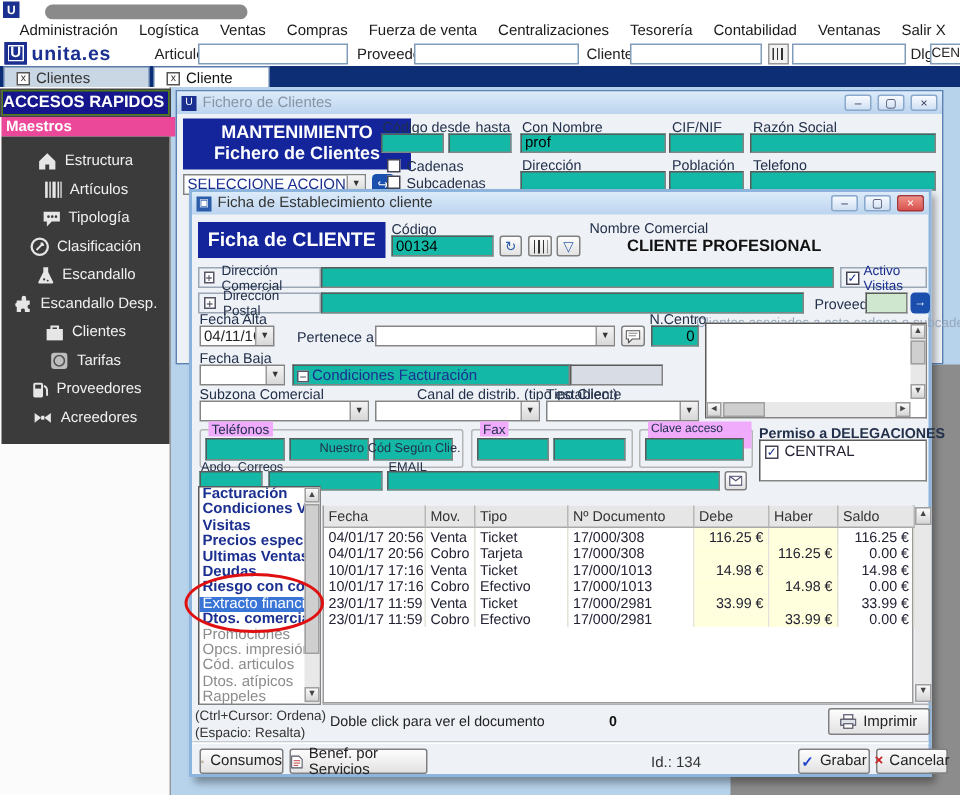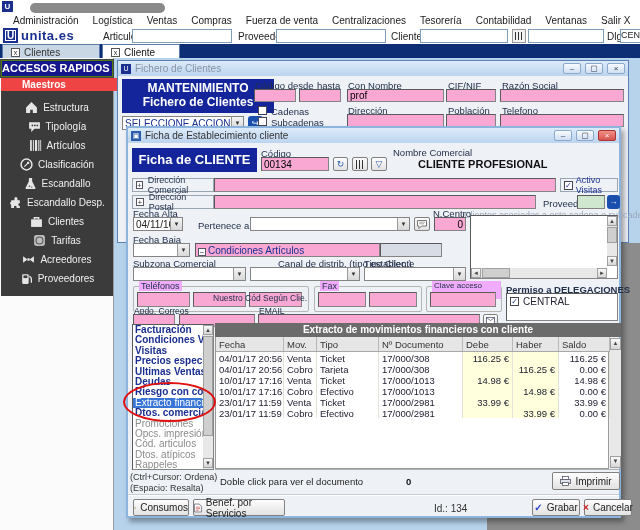--- a/index.html
+++ b/index.html
@@ -21,39 +21,39 @@
   .barcode-btn { left:512px; top:29px; width:14px; height:14px; border:1px solid #999; background:#f2f2f2 repeating-linear-gradient(90deg,#333 0 1px,transparent 1px 3px) center/8px 8px no-repeat; }
   .tabbar { left:0; top:44px; width:640px; height:15px; background:#0d2d74; }
   .tab { position:absolute; top:44px; height:15px; display:flex; align-items:center; gap:4px; padding:0 8px; font-size:10px; border:1px solid #5a7aa8; border-bottom:none; }
   .tab-close { width:9px; height:9px; border:1px solid #555; background:#fff; color:#333; font-size:7px; line-height:8px; text-align:center; }
   .tab.inactive { background:#c9d6e4; color:#333; }
   .tab.active { background:#fff; color:#111; }
 
   
   .sidebar-white { left:0; top:58px; width:114px; height:472px; background:#fbfbfb; border-right:1px solid #9a9a9a; }
   .sb-header { left:1px; top:60px; width:112px; height:17px; background:#16168c; border:1px solid #4d7c0f; outline:1px solid #444; color:#fff; font-weight:bold; font-size:11px; text-align:left; line-height:15px; }
-  .sb-group { left:1px; top:78px; width:128px; height:13px; background:#ef4444; color:#fff; font-weight:bold; font-size:10px; padding-left:21px; line-height:13px; }
+  .sb-group { left:1px; top:78px; width:128px; height:13px; background:#ec4899; color:#fff; font-weight:bold; font-size:10px; padding-left:3px; line-height:13px; }
   .sb-panel { left:1px; top:91px; width:112px; height:205px; background:#3b3b3b; }
   .sb-item { height:19px; display:flex; align-items:center; justify-content:center; gap:5px; color:#f0f0f0; font-size:10px; cursor:pointer; }
   .sb-item svg { flex:0 0 auto; }
 
   
   .mdi { left:114px; top:58px; width:526px; height:472px; background:#b7d3ec; }
   .gray-a { left:621px; top:243px; width:19px; height:287px; background:#8c8c8c; }
   .gray-b { left:487px; top:506px; width:153px; height:24px; background:#8c8c8c; }
 
   
   .win { position:absolute; border:1px solid #5a82b4; background:#eef1f6; }
   .titlebar { position:absolute; left:0; top:0; right:0; height:15px; background:linear-gradient(#dcebfa,#bcd4ee); display:flex; align-items:center; padding:0 3px; gap:4px; font-size:10px; }
   .titlebar .t { color:#333; }
   .titlebar.inactive .t { color:#8795a5; }
   .winbtn { width:18px; height:11px; border:1px solid #8aa8cc; background:linear-gradient(#f8fbff,#cfdff2); font-size:8px; line-height:9px; text-align:center; color:#335; border-radius:2px; }
   .winbtn.close-red { background:linear-gradient(#f09086,#d9534f); color:#fff; border-color:#a33; }
   .navy-banner { background:#14259b; color:#fff; font-weight:bold; text-align:center; }
-  .input { position:absolute; background:#f9a8d4; border:1px solid #848484; border-top-color:#5a5a5a; border-left-color:#5a5a5a; font-size:10px; padding:1px 2px; font-family:"Liberation Sans",sans-serif; }
+  .input { position:absolute; background:#14b8a6; border:1px solid #848484; border-top-color:#5a5a5a; border-left-color:#5a5a5a; font-size:10px; padding:1px 2px; font-family:"Liberation Sans",sans-serif; }
   .combo { position:absolute; background:#fff; border:1px solid #848484; font-size:10px; display:flex; align-items:center; }
   .combo .val { flex:1; padding:0 2px; overflow:hidden; white-space:nowrap; }
   .drop { width:12px; align-self:stretch; background:linear-gradient(#f4f4f4,#d8d8d8); border-left:1px solid #999; font-size:6px; text-align:center; line-height:12px; color:#333; }
   .lbl { position:absolute; font-size:9.5px; color:#22304a; white-space:nowrap; }
   .minibox { display:inline-block; width:8px; height:8px; border:1px solid #556; font-size:8px; line-height:7px; text-align:center; color:#334; background:#fff; margin-right:2px; vertical-align:-1px; }
   .flatbtn { position:absolute; border:1px solid #9aa6b4; background:#eef1f6; font-size:9.5px; color:#22304a; display:flex; align-items:center; padding:0 3px; gap:3px; }
   .cbox { display:inline-block; width:9px; height:9px; border:1px solid #445; background:#fff; font-size:8px; line-height:8px; text-align:center; color:#1a2f8f; }
   .fieldset { position:absolute; border:1px solid #b5b5b5; border-radius:2px; }
   .fieldset .legend { position:absolute; top:-6px; left:5px; background:#f0abfc; padding:0 2px; font-size:9px; color:#22304a; }
   .sunkenlist { position:absolute; background:#fff; border:1px solid #848484; border-top-color:#5a5a5a; border-left-color:#5a5a5a; }
@@ -143,41 +143,41 @@
   <div class="abs sb-group">Maestros</div>
   <div class="abs sb-panel">
     <div class="sb-item" style="margin-top:7px;">
       <svg width="13" height="13" viewBox="0 0 12 12">
           <path d="M1 6 L6 1 L11 6 V11 H7.2 V8 H4.8 V11 H1 Z" fill="#e6e6e6"></path>
         </svg>
       <span>Estructura</span>
     </div>
     <div class="sb-item">
       <svg width="13" height="13" viewBox="0 0 12 12">
-          <path d="M1 2 H11 V8 H6 L3 11 V8 H1 Z" fill="#e6e6e6"></path>
-          <circle cx="4" cy="5" r="0.8" fill="#3b3b3b"></circle>
-          <circle cx="6.3" cy="5" r="0.8" fill="#3b3b3b"></circle>
-          <circle cx="8.6" cy="5" r="0.8" fill="#3b3b3b"></circle>
-        </svg>
-      <span>Tipología</span>
-    </div>
-    <div class="sb-item">
-      <svg width="13" height="13" viewBox="0 0 12 12">
           <g fill="#e6e6e6">
             <rect x="1" y="1" width="1.6" height="10"></rect>
             <rect x="3.6" y="1" width="0.9" height="10"></rect>
             <rect x="5.5" y="1" width="2" height="10"></rect>
             <rect x="8.6" y="1" width="1" height="10"></rect>
             <rect x="10.4" y="1" width="0.8" height="10"></rect>
           </g>
         </svg>
       <span>Artículos</span>
     </div>
     <div class="sb-item">
       <svg width="13" height="13" viewBox="0 0 12 12">
+          <path d="M1 2 H11 V8 H6 L3 11 V8 H1 Z" fill="#e6e6e6"></path>
+          <circle cx="4" cy="5" r="0.8" fill="#3b3b3b"></circle>
+          <circle cx="6.3" cy="5" r="0.8" fill="#3b3b3b"></circle>
+          <circle cx="8.6" cy="5" r="0.8" fill="#3b3b3b"></circle>
+        </svg>
+      <span>Tipología</span>
+    </div>
+    <div class="sb-item">
+      <svg width="13" height="13" viewBox="0 0 12 12">
           <circle cx="6" cy="6" r="5" fill="none" stroke="#e6e6e6" stroke-width="1.4"></circle>
           <path d="M4 8 L8 4 M8 4 L6.5 4 M8 4 L8 5.5" stroke="#e6e6e6" stroke-width="1.1" fill="none"></path>
         </svg>
       <span>Clasificación</span>
     </div>
     <div class="sb-item">
       <svg width="13" height="13" viewBox="0 0 12 12">
           <path d="M4.5 1 H7.5 V4 L10.5 10 Q11 11 10 11 H2 Q1 11 1.5 10 L4.5 4 Z" fill="#e6e6e6"></path>
           <circle cx="5" cy="8.6" r="0.7" fill="#3b3b3b"></circle>
           <circle cx="7.2" cy="9.3" r="0.6" fill="#3b3b3b"></circle>
@@ -199,32 +199,32 @@
     </div>
     <div class="sb-item">
       <svg width="13" height="13" viewBox="0 0 12 12">
           <rect x="1" y="1" width="10" height="10" rx="2" fill="#bdbdbd"></rect>
           <circle cx="6" cy="6" r="3.2" fill="none" stroke="#555" stroke-width="1"></circle>
         </svg>
       <span>Tarifas</span>
     </div>
     <div class="sb-item">
       <svg width="13" height="13" viewBox="0 0 12 12">
-          <path d="M1 3 L5 6 L1 9 Z M11 3 L7 6 L11 9 Z" fill="#e6e6e6"></path>
-          <rect x="5" y="4.8" width="2" height="2.4" fill="#e6e6e6"></rect>
-        </svg>
-      <span>Acreedores</span>
-    </div>
-    <div class="sb-item">
-      <svg width="13" height="13" viewBox="0 0 12 12">
           <rect x="2" y="2" width="6" height="9" rx="1" fill="#e6e6e6"></rect>
           <rect x="3.2" y="3.2" width="3.6" height="2.4" fill="#3b3b3b"></rect>
           <path d="M8.5 4 Q10.5 4.5 10.5 7 V10" stroke="#e6e6e6" stroke-width="1.2" fill="none"></path>
         </svg>
       <span>Proveedores</span>
+    </div>
+    <div class="sb-item">
+      <svg width="13" height="13" viewBox="0 0 12 12">
+          <path d="M1 3 L5 6 L1 9 Z M11 3 L7 6 L11 9 Z" fill="#e6e6e6"></path>
+          <rect x="5" y="4.8" width="2" height="2.4" fill="#e6e6e6"></rect>
+        </svg>
+      <span>Acreedores</span>
     </div>
   </div>
 
   <div class="win" style="left:117px; top:60px; width:512px; height:183px;">
     <div class="titlebar inactive">
       <span style="width:10px;height:10px;background:#1a2f8f;display:inline-block;color:#fff;font-size:7px;line-height:10px;text-align:center;">U</span>
       <span class="t">Fichero de Clientes</span>
       <span style="flex:1"></span>
       <span class="winbtn">–</span>
       <span class="winbtn">▢</span>
@@ -332,21 +332,21 @@
       <div class="sarrow" style="left:0; top:0; width:10px; height:10px;">◄</div>
       <div class="sthumb" style="left:11px; top:0; width:28px; height:10px;"></div>
       <div class="sarrow" style="left:126px; top:0; width:10px; height:10px;">►</div>
     </div>
 
     <span class="lbl" style="left:5px; top:106px;">Fecha Baja</span>
     <div class="combo" style="left:5px; top:115px; width:57px; height:14px;">
         <span class="val"></span>
         <span class="drop">▼</span>
       </div>
-    <div class="input" style="left:67px; top:115px; width:185px; height:14px; color:#1a2f8f;"><span class="minibox">−</span><span>Condiciones Artículos</span></div>
+    <div class="input" style="left:67px; top:115px; width:185px; height:14px; color:#1a2f8f;"><span class="minibox">−</span><span>Condiciones Facturación</span></div>
     <div class="input" style="left:252px; top:115px; width:62px; height:14px; background:#d8dce4;"></div>
 
     <span class="lbl" style="left:5px; top:130px;">Subzona Comercial</span>
     <div class="combo" style="left:5px; top:139px; width:113px; height:14px;">
         <span class="val"></span>
         <span class="drop">▼</span>
       </div>
     <span class="lbl" style="left:122px; top:130px;margin-left:28px;">Canal de distrib. (tipo establec.)</span>
     <div class="combo" style="left:122px; top:139px; width:110px; height:14px;">
         <span class="val"></span>
@@ -412,21 +412,20 @@
       <div class="secitem dim">Rappeles</div>
     </div>
     <div class="sbar" style="left:75px; top:197px; width:10px; height:144px;">
       <div class="sarrow" style="left:0; top:0; width:10px; height:10px;">▲</div>
       <div class="sthumb" style="left:0; top:11px; width:10px; height:100px;"></div>
       <div class="sarrow" style="left:0; top:133px; width:10px; height:10px;">▼</div>
     </div>
     <div class="lbl" style="left:2px; top:344px; font-size:9px; color:#333;">(Ctrl+Cursor: Ordena)</div>
     <div class="lbl" style="left:2px; top:355px; font-size:9px; color:#333;">(Espacio: Resalta)</div>
 
-    <div class="tbl-title" style="left:87px; top:195px; width:406px; height:14px;">Extracto de movimientos financieros con cliente</div>
     <div style="position:absolute; left:87px; top:209px; width:394px; background:#fff; border:1px solid #9a9a9a; border-top:none; height:132px;"></div>
 
     <div style="position:absolute; left:88px; top:209px; width:394px;">
       <div class="thead">
         <div class="cell">Fecha</div>
         <div class="cell">Mov.</div>
         <div class="cell">Tipo</div>
         <div class="cell">Nº Documento</div>
         <div class="cell">Debe</div>
         <div class="cell">Haber</div>

